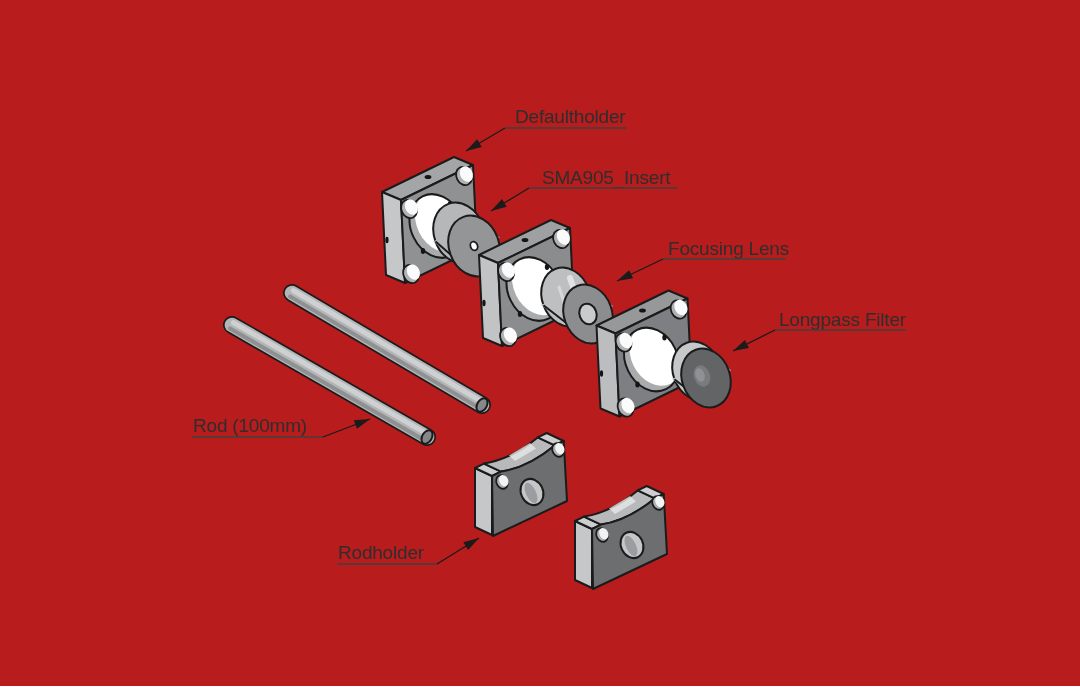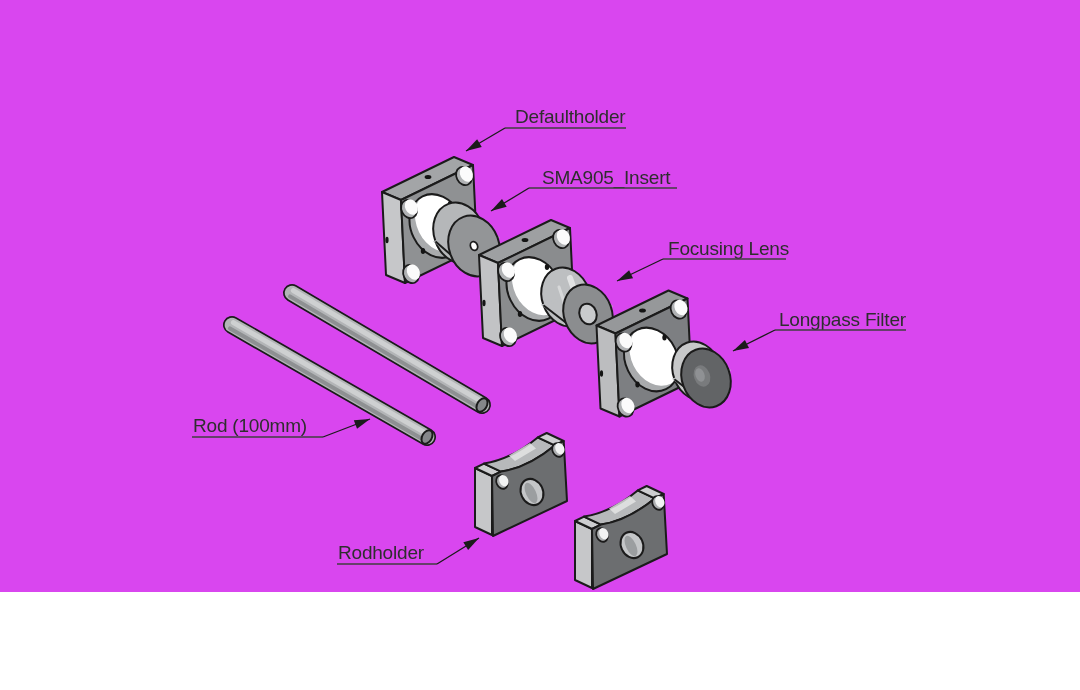--- a/index.html
+++ b/index.html
@@ -1,16 +1,16 @@
 <!DOCTYPE html>
 <html><head>
 <meta charset="utf-8">
 <style>
   html,body{margin:0;padding:0;background:#ffffff;}
-  .stage{position:relative;width:1080px;height:592px;background:#d946ef;overflow:hidden;}
+  .stage{position:relative;width:1080px;height:686px;background:#b91c1c;overflow:hidden;}
   svg text{font-family:"Liberation Sans",sans-serif;font-size:19px;fill:#2e2e2e;letter-spacing:-0.2px;}
   .ul{stroke:#3f3f3f;stroke-width:1.4;}
   .leader{stroke:#1b1b1b;stroke-width:1.3;fill:none;}
   .o{stroke:#1b1b1b;stroke-width:2;stroke-linejoin:round;}
   .thin{stroke:#1b1b1b;stroke-width:1.8;stroke-linejoin:round;}
 </style>
 </head>
 <body>
 
 <div class="stage">

